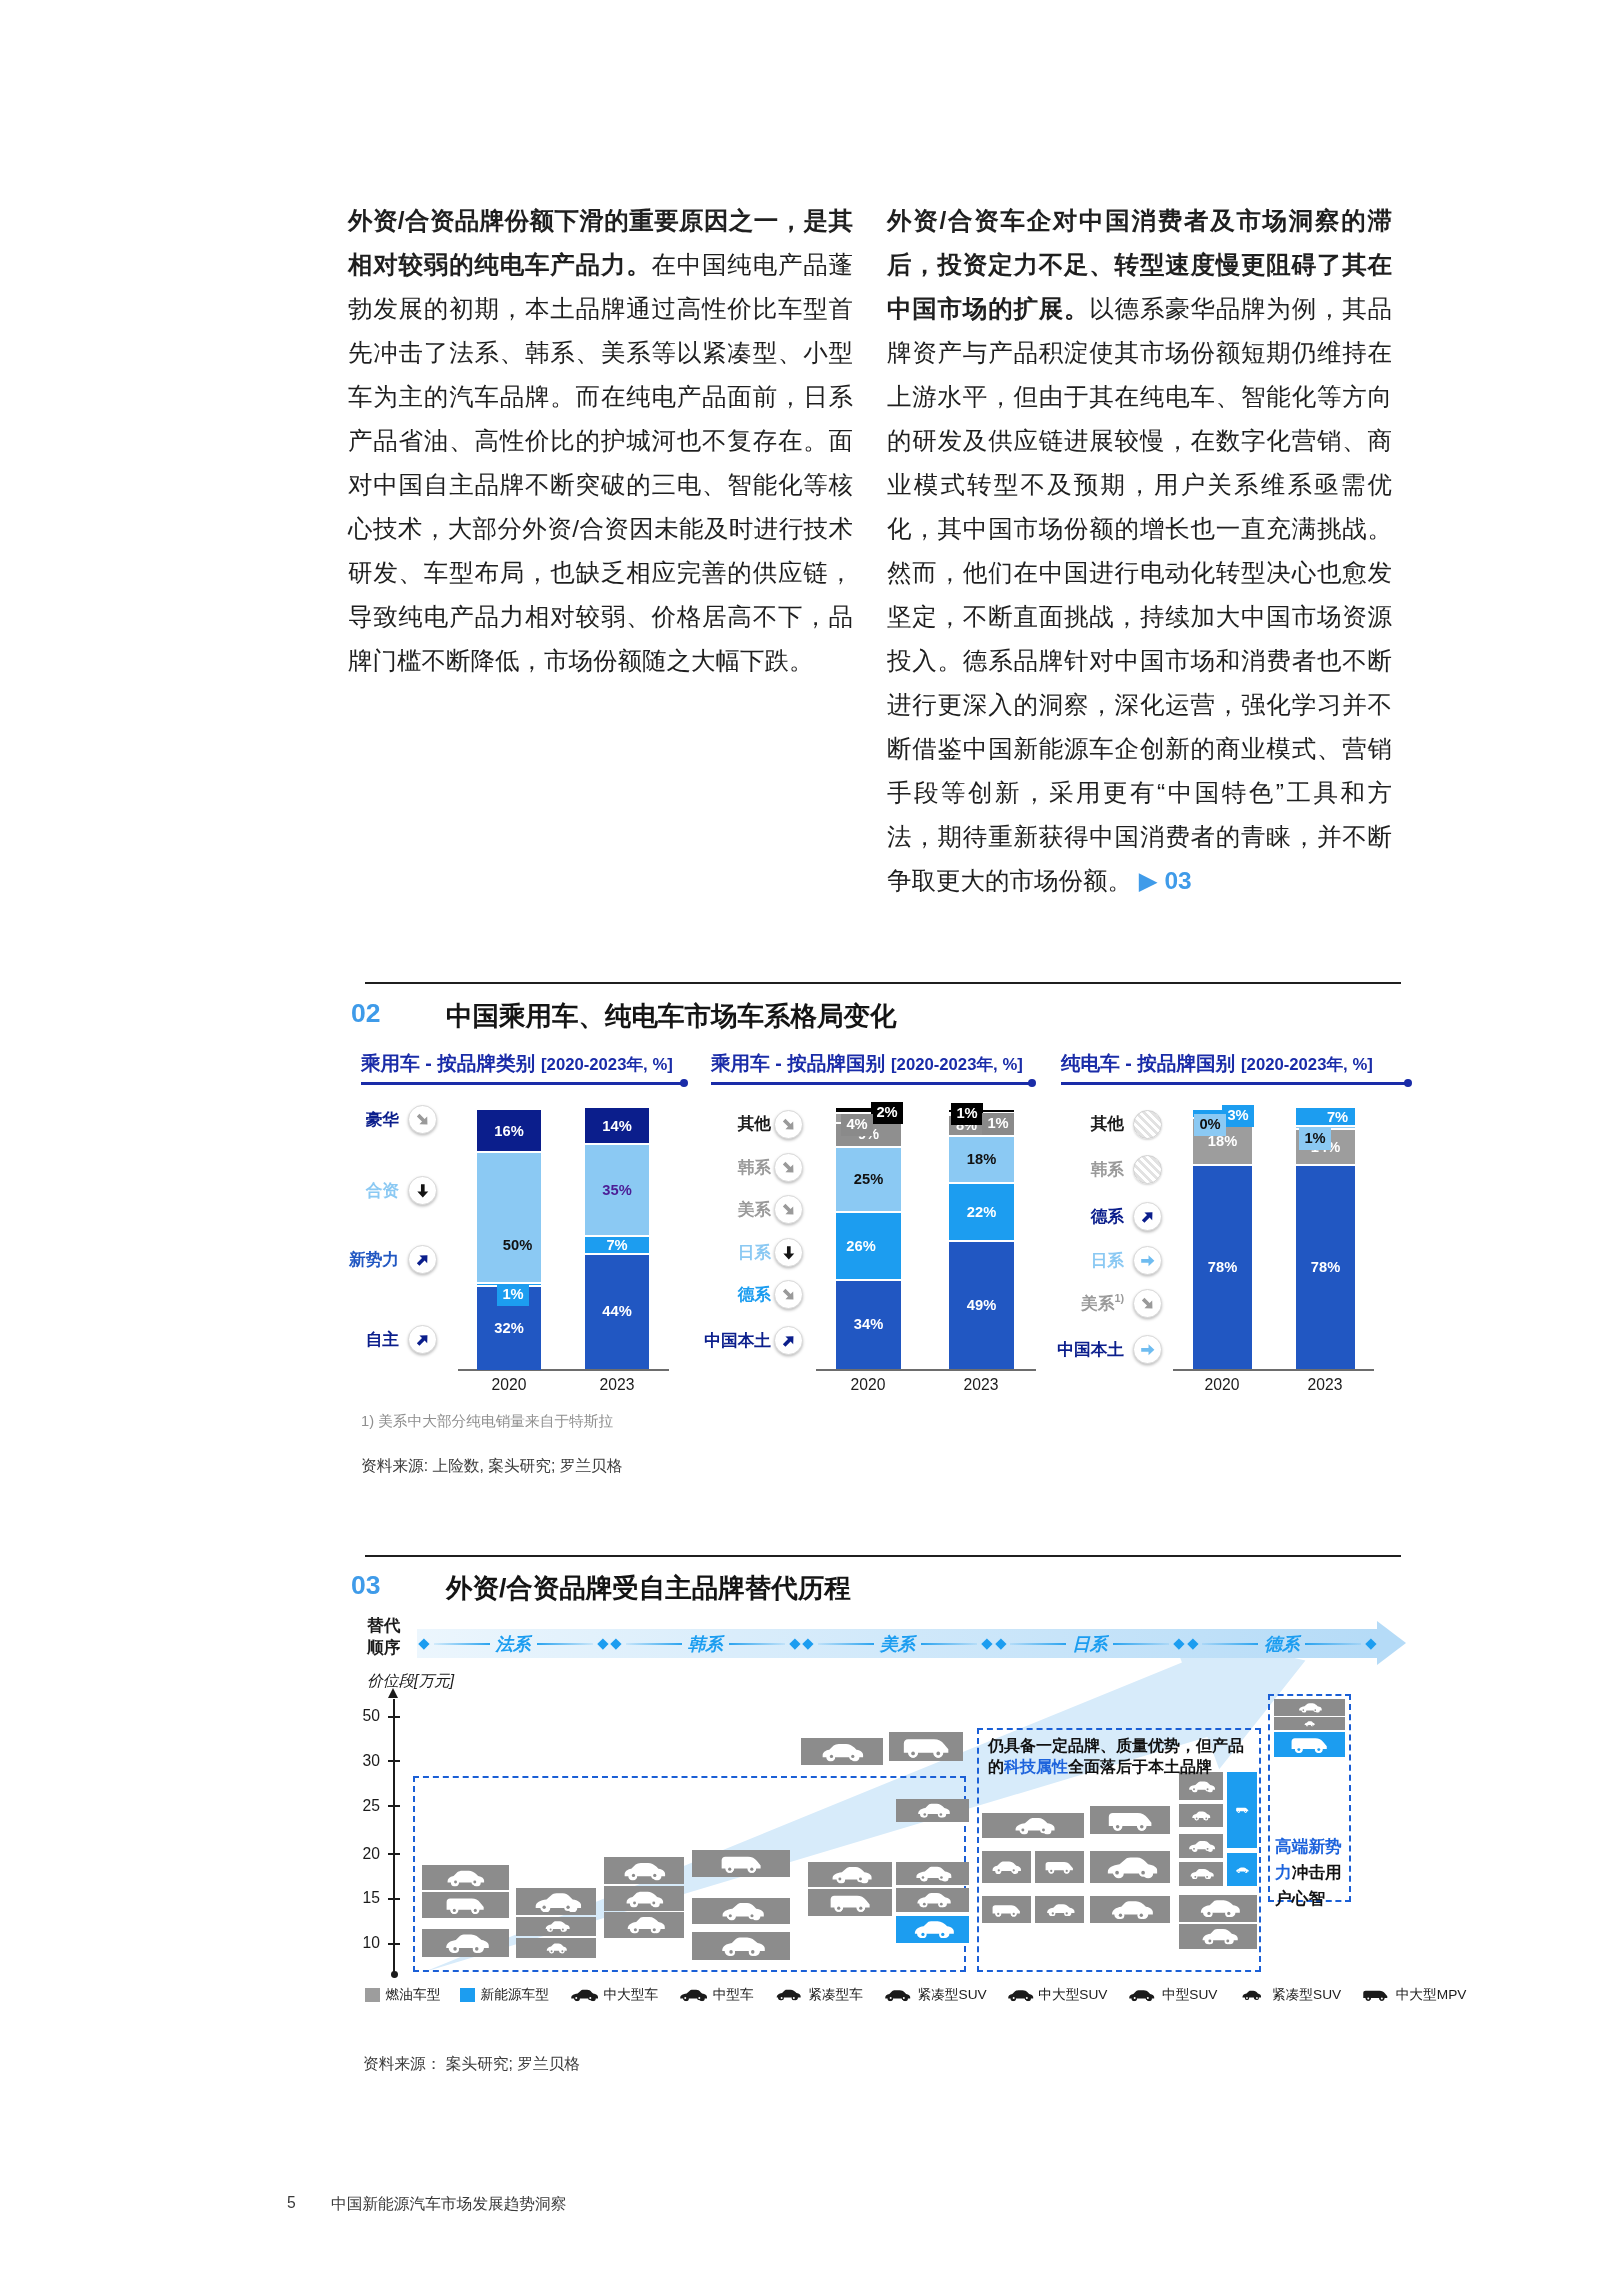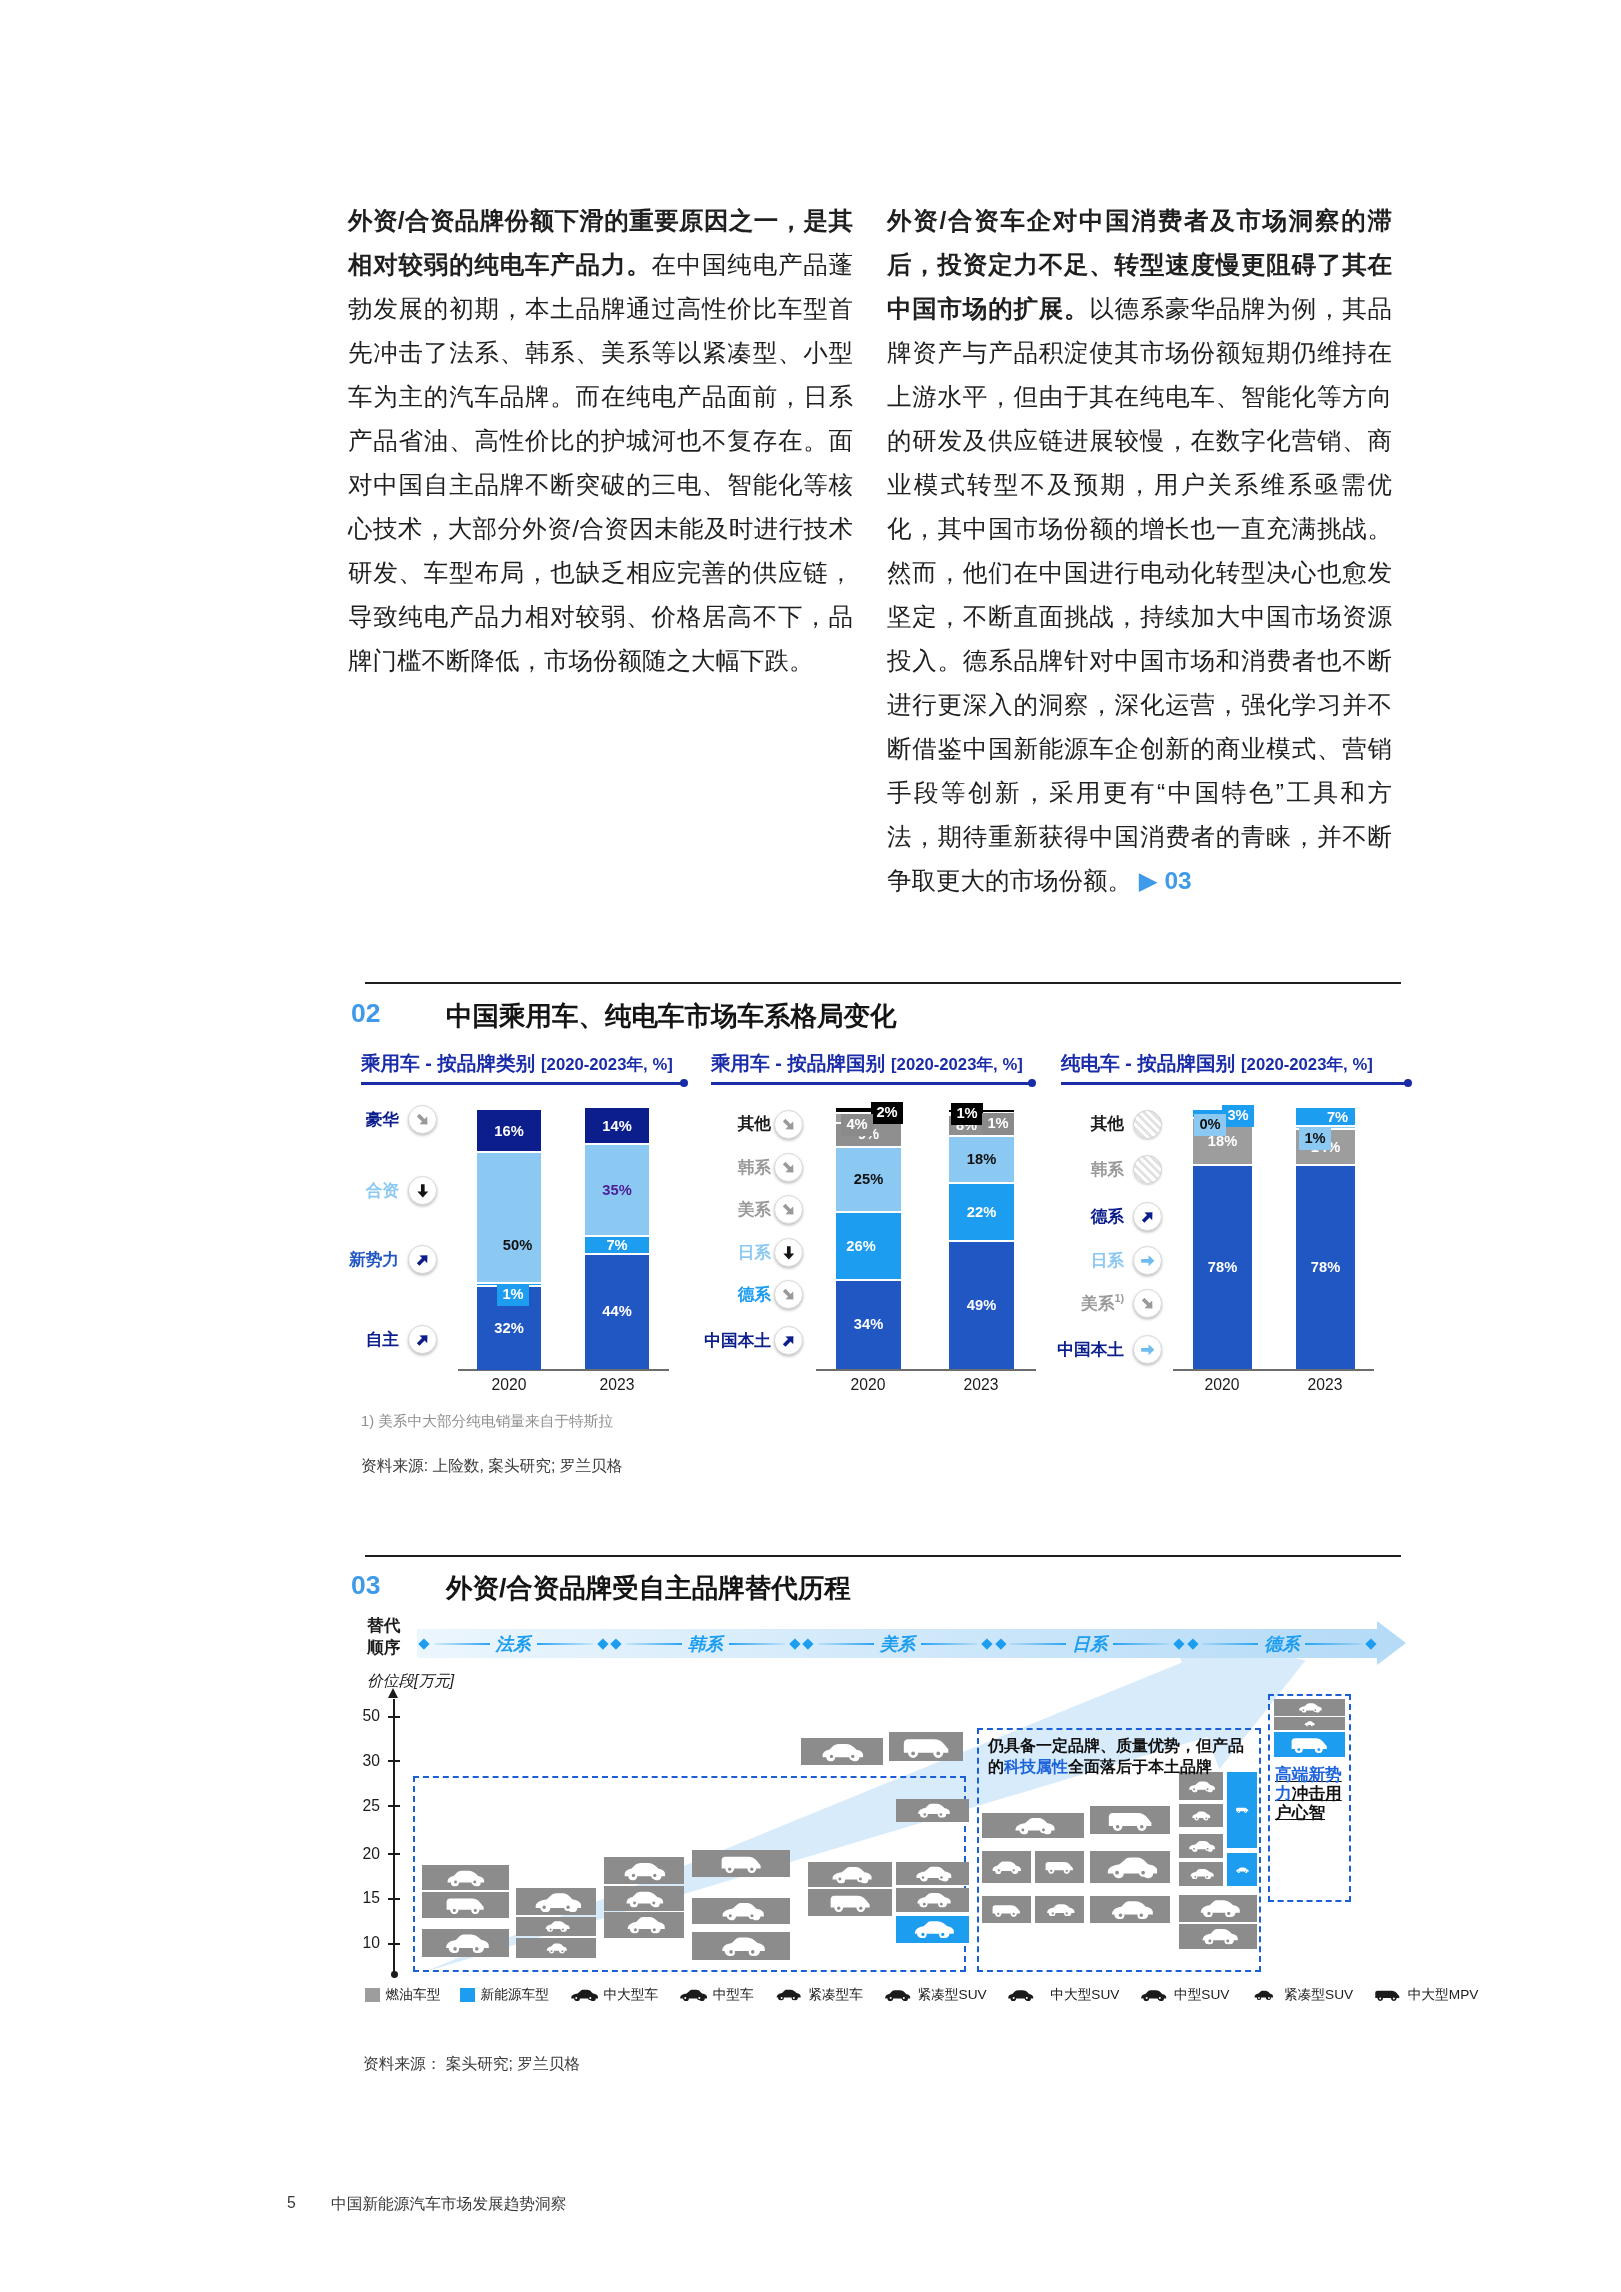--- a/index.html
+++ b/index.html
@@ -99,21 +99,21 @@
   <div class="rule" style="top:1555px;"></div>
   <div class="secnum" style="left:351px;top:1570px;">03</div>
   <div class="sectitle" style="left:446px;top:1570px;">外资/合资品牌受自主品牌替代历程</div>
 
   <div class="abs" style="left:367px;top:1615px;width:39px;font-size:16.7px;font-weight:700;line-height:21.6px;">替代顺序</div>
   <div class="abs" style="left:367px;top:1671px;font-size:15.7px;font-style:italic;">价位段[万元]</div>
 
   <div class="anno" style="left:988px;top:1736px;width:271px;font-size:16px;line-height:20.6px;">
     <span>仍具备一定品牌、质量优势，但产品的</span><span class="blue">科技属性</span><span>全面落后于本土品牌</span>
   </div>
-  <div class="anno" style="left:1275px;top:1765px;width:71px;line-height:19px;text-decoration:underline;">
+  <div class="anno" style="left:1275px;top:1834px;width:71px;line-height:26px;">
     <span class="blue">高端新势力</span><span>冲击用户心智</span>
   </div>
 
   <div class="source" style="left:363px;top:2054px;">资料来源： 案头研究; 罗兰贝格</div>
 
   <div class="footer" style="left:287px;">5</div>
   <div class="footer" style="left:331px;">中国新能源汽车市场发展趋势洞察</div>
 <div class="abs" style="left: 458px; top: 1369px; width: 211px; height: 2px; background: rgb(109, 109, 109);"></div>
     <div class="abs" style="left: 262px; top: 1108px; width: 137px; text-align: right; font-size: 16.7px; font-weight: 700; color: rgb(11, 30, 140);">豪华</div>
     <div class="abs" style="left: 408px; top: 1105px; width: 27.4px; height: 27.4px; border-radius: 50%; background: rgb(255, 255, 255); border: 1px solid rgb(216, 216, 216); box-shadow: rgba(0, 0, 0, 0.25) 0px 1.5px 2.9px; display: flex; align-items: center; justify-content: center;">
@@ -567,21 +567,21 @@
           <use href="#car-hatch"></use>
         </svg>
         <span style="font-size:13.7px;color:#1b1b1b;">紧凑型车</span>
       </div>
       <div style="display: flex; align-items: center; gap: 5.9px; flex: 0 0 auto;">
         <svg width="29" height="13.7" viewBox="0 0 64 28" style="color:#1b1b1b;--hub:#fff;">
           <use href="#car-suv"></use>
         </svg>
         <span style="font-size:13.7px;color:#1b1b1b;">紧凑型SUV</span>
       </div>
-      <div style="display: flex; align-items: center; gap: 15px; flex: 0 0 auto;">
+      <div style="display: flex; align-items: center; gap: 3px; flex: 0 0 auto;">
         <svg width="29" height="13.7" viewBox="0 0 64 28" style="color:#1b1b1b;--hub:#fff;">
           <use href="#car-suv"></use>
         </svg>
         <span style="font-size:13.7px;color:#1b1b1b;">中大型SUV</span>
       </div>
       <div style="display: flex; align-items: center; gap: 5.9px; flex: 0 0 auto;">
         <svg width="29" height="13.7" viewBox="0 0 64 28" style="color:#1b1b1b;--hub:#fff;">
           <use href="#car-suv"></use>
         </svg>
         <span style="font-size:13.7px;color:#1b1b1b;">中型SUV</span>

